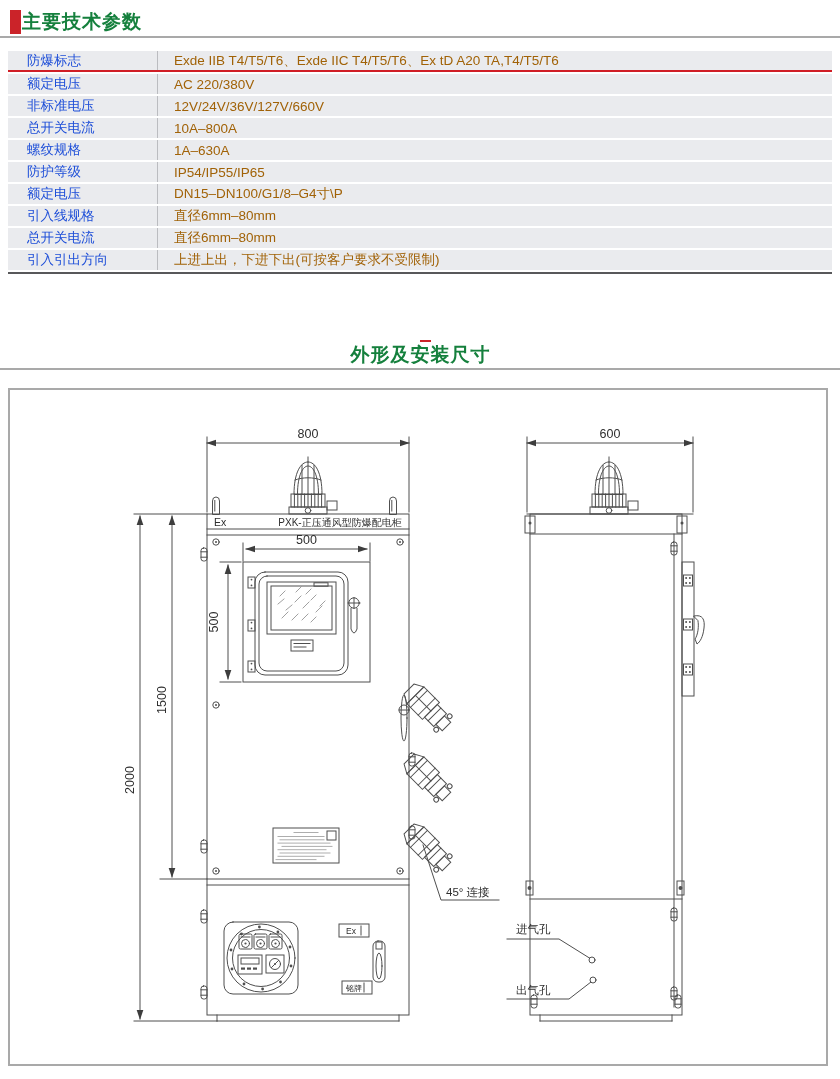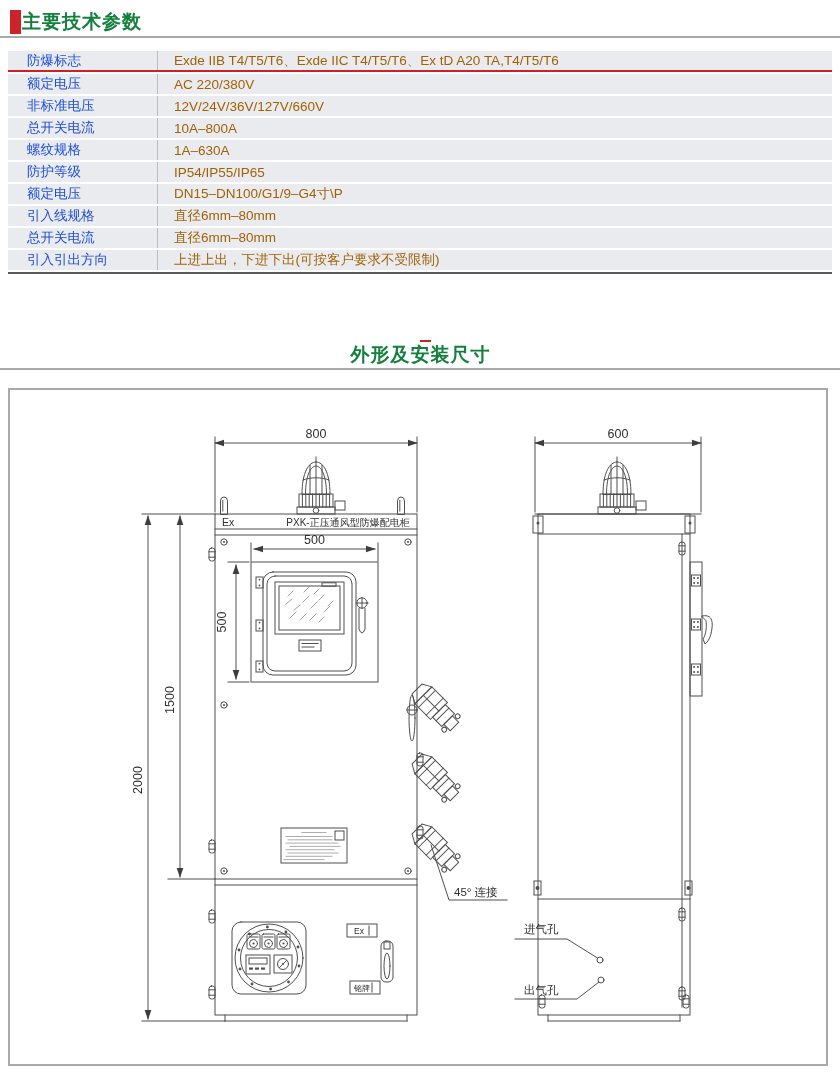--- a/index.html
+++ b/index.html
@@ -12,21 +12,21 @@
   .sec-hdr .sec-title { margin-left:1px; font-size:19px; font-weight:bold; color:#15803d; letter-spacing:1px; }
   #hdr1 { top:8px; }
   #hdr2 { top:340px;flex-direction:column; }
 
   .spec-table { position:absolute; left:8px; top:51px; width:824px; border-bottom:2px solid #58585a; }
   .spec-row { height:20px; background:#eaebee; margin-bottom:2px; display:flex; align-items:center; font-size:13.5px; }
   .spec-row.first { height:21px; border-bottom:2px solid #d01e26; }
   .spec-label { width:150px; padding-left:19px; border-right:1px solid #bbbcc0; height:100%; display:flex; align-items:center; flex-shrink:0; color:#1d4ed8; }
   .spec-value { padding-left:16px; color:#a16207; white-space:nowrap; }
 
-  .drawing-box { position:absolute; left:8px; top:388px; width:820px; height:678px; border:2px solid #a9a9a9; background:#fff;padding-left:8px; }
+  .drawing-box { position:absolute; left:8px; top:388px; width:820px; height:678px; border:2px solid #a9a9a9; background:#fff; }
   .drawing-box svg { display:block; }
   .drawing-box svg text { font-family:"Liberation Sans", sans-serif; fill:#2e2e2e; stroke:none; }
   text.dim { font-size:12.5px; }
   text.cn  { font-size:11.5px; }
   text.sm  { font-size:8.5px; }
 </style>
 </head>
 <body>
 
 <div id="hdr1" class="sec-hdr">
@@ -54,21 +54,21 @@
   <div class="spec-row">
     <span class="spec-label">螺纹规格</span>
     <span class="spec-value">1A–630A</span>
   </div>
   <div class="spec-row">
     <span class="spec-label">防护等级</span>
     <span class="spec-value">IP54/IP55/IP65</span>
   </div>
   <div class="spec-row">
     <span class="spec-label">额定电压</span>
-    <span class="spec-value">DN15–DN100/G1/9–G4寸\P</span>
+    <span class="spec-value">DN15–DN100/G1/8–G4寸\P</span>
   </div>
   <div class="spec-row">
     <span class="spec-label">引入线规格</span>
     <span class="spec-value">直径6mm–80mm</span>
   </div>
   <div class="spec-row">
     <span class="spec-label">总开关电流</span>
     <span class="spec-value">直径6mm–80mm</span>
   </div>
   <div class="spec-row">

